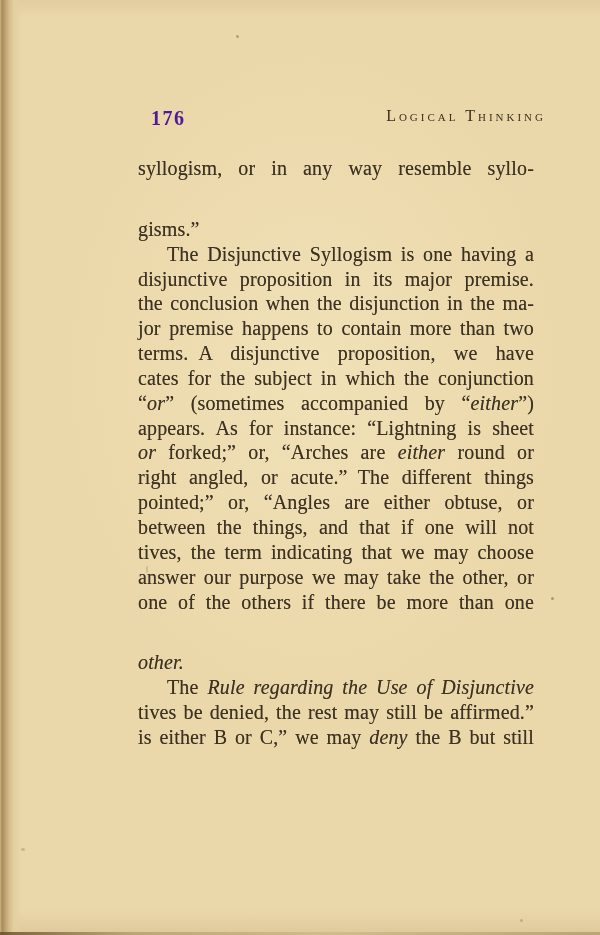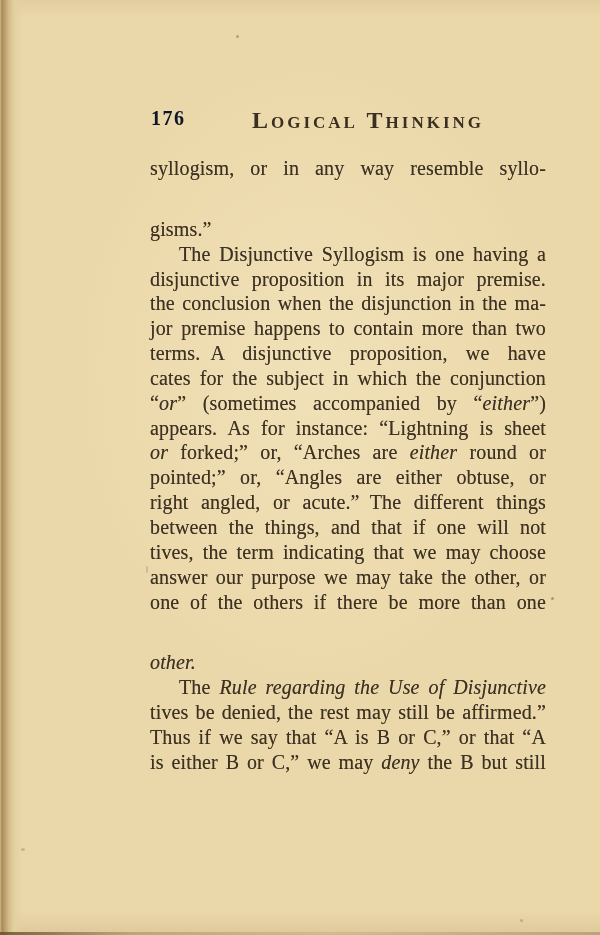--- a/index.html
+++ b/index.html
@@ -26,29 +26,29 @@
   }
   .bottom-edge {
     position:absolute; left:0; right:0; bottom:0; height:3px; pointer-events:none;
     background: linear-gradient(90deg,
       rgba(104,80,42,0.85) 0%, rgba(140,112,62,0.40) 22%,
       rgba(150,122,70,0.18) 55%, rgba(120,95,50,0.35) 100%);
   }
   .header { position:absolute; left:150px; top:107px; width:396px; height:28px; }
   .pagenum {
     position:absolute; left:1px; top:0;
-    font-size:20px; letter-spacing:1.5px; font-weight:bold; color:#0f172a;
+    font-size:20px; letter-spacing:1.5px; font-weight:bold; color:#4c1d95;
   }
   .title {
-    display:block; text-align:center; padding-left:40px;
-    font-variant: small-caps; font-weight:bold;
-    font-size:24px; letter-spacing:3px; color:#3a2f20;
+    display:block; text-align:right; padding-left:40px;
+    font-variant: small-caps; font-weight:normal;
+    font-size:16px; letter-spacing:3px; color:#3a2f20;
   }
   .body {
-    position:absolute; left:150px; top:156px; width:396px;
+    position:absolute; left:138px; top:156px; width:396px;
     font-size:20px; line-height:24.85px; letter-spacing:0.15px;
     text-shadow: 0 0 0.5px rgba(58,47,30,0.55);
   }
   .para { margin:0; }
   .line { text-align:justify; text-align-last:justify; text-justify:inter-word; }
   .line.flush { text-align-last:left;margin-top:36px; }
   .line.first { text-indent:29px; }
   .it { font-style:italic; }
   .speck { position:absolute; border-radius:50%; background:rgba(92,72,40,0.55); pointer-events:none; }
   .s1 { left:236px; top:35px;  width:3px; height:3px; opacity:.7; }
@@ -84,28 +84,27 @@
       <div class="para">
         <div class="line first"><span class="seg">The Disjunctive Syllogism is one having a</span></div>
         <div class="line"><span class="seg">disjunctive proposition in its major premise.</span></div>
         <div class="line"><span class="seg">the conclusion when the disjunction in the ma-</span></div>
         <div class="line"><span class="seg">jor premise happens to contain more than two</span></div>
         <div class="line"><span class="seg">terms. A disjunctive proposition, we have</span></div>
         <div class="line"><span class="seg">cates for the subject in which the conjunction</span></div>
         <div class="line"><span class="seg">“</span><span class="seg it">or</span><span class="seg">” (sometimes accompanied by “</span><span class="seg it">either</span><span class="seg">”)</span></div>
         <div class="line"><span class="seg">appears. As for instance: “Lightning is sheet</span></div>
         <div class="line"><span class="seg it">or</span><span class="seg"> forked;” or, “Arches are </span><span class="seg it">either</span><span class="seg"> round or</span></div>
+        <div class="line"><span class="seg">right angled, or acute.” The different things</span></div>
         <div class="line"><span class="seg">pointed;” or, “Angles are either obtuse, or</span></div>
-        <div class="line"><span class="seg">right angled, or acute.” The different things</span></div>
         <div class="line"><span class="seg">between the things, and that if one will not</span></div>
         <div class="line"><span class="seg">tives, the term indicating that we may choose</span></div>
         <div class="line"><span class="seg">answer our purpose we may take the other, or</span></div>
         <div class="line"><span class="seg">one of the others if there be more than one</span></div>
         <div class="line flush"><span class="seg it">other.</span></div>
       </div>
       <div class="para">
         <div class="line first"><span class="seg">The </span><span class="seg it">Rule regarding the Use of Disjunctive</span></div>
         <div class="line"><span class="seg">tives be denied, the rest may still be affirmed.”</span></div>
-        <div class="line"><span class="seg">Thus if we say that “A is B or C,” or that “A</span></div>
         <div class="line"><span class="seg">is either B or C,” we may </span><span class="seg it">deny</span><span class="seg"> the B but still</span></div>
       </div>
     </div>
 </div>
 
 </body></html>

